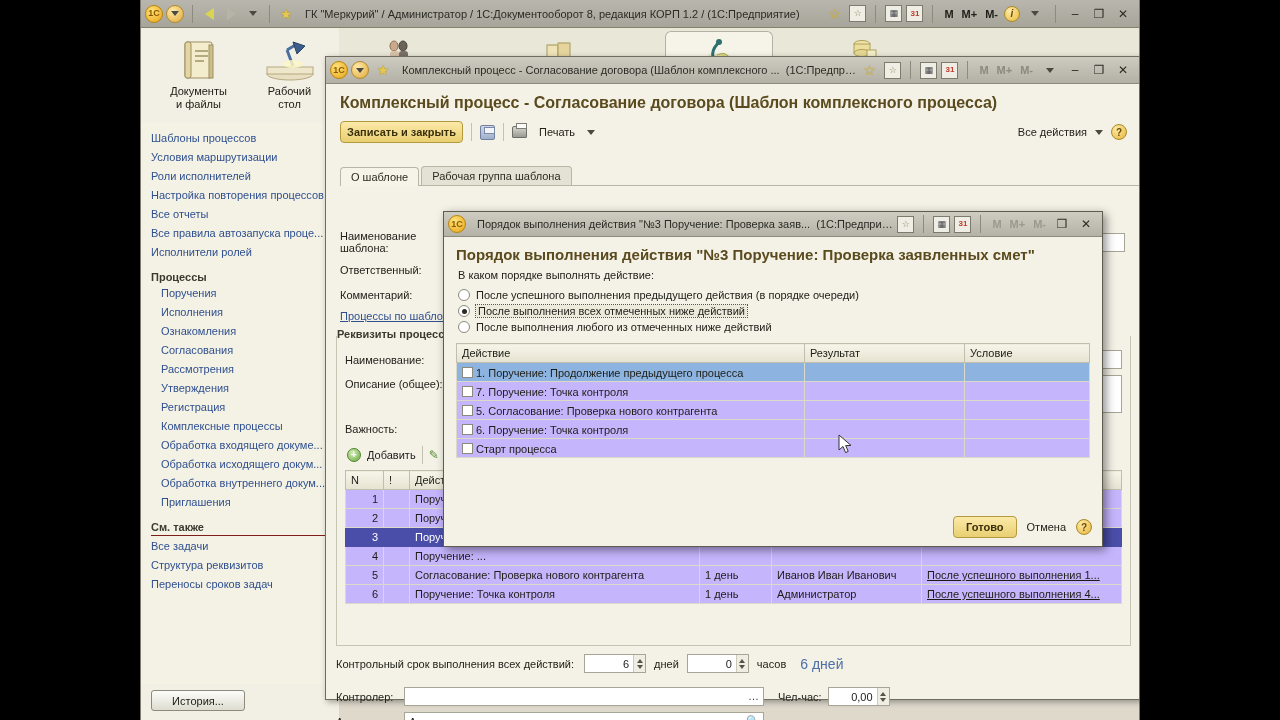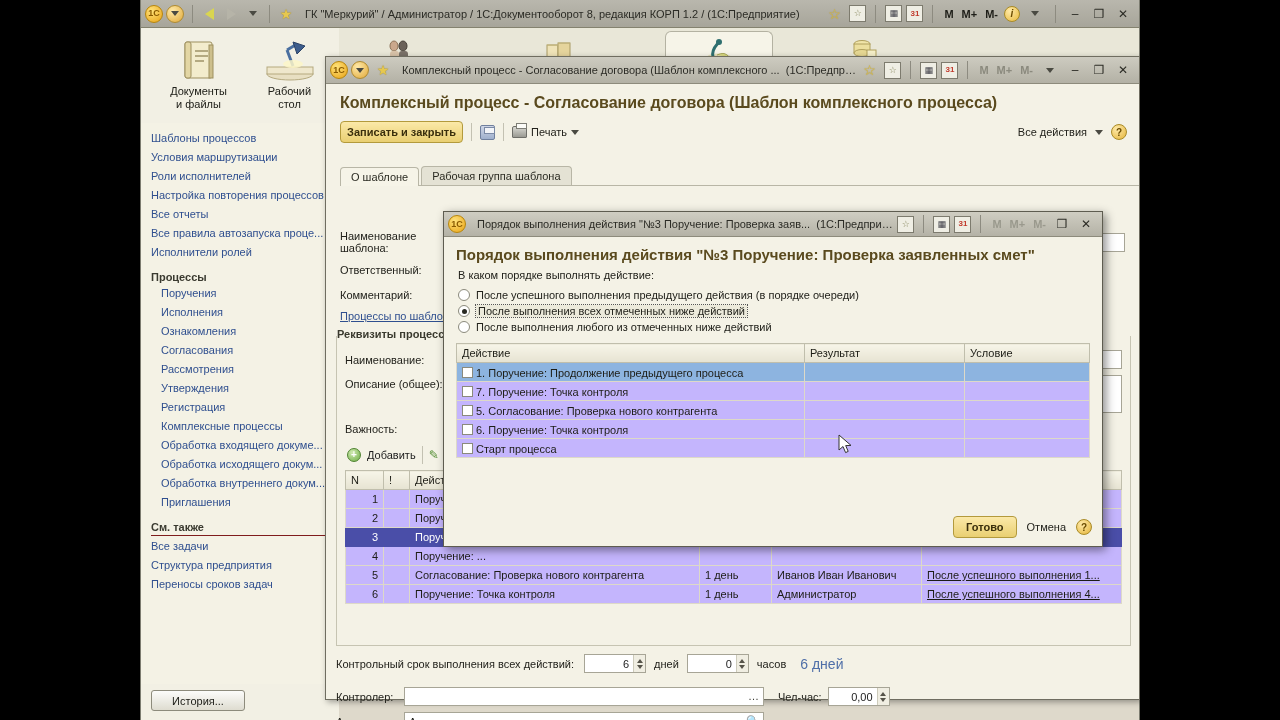--- a/index.html
+++ b/index.html
@@ -151,21 +151,21 @@
   }
   
   #cmdbar { display:flex; align-items:center; padding:0 12px 0 14px; height:28px; gap:8px;}
   #save-close-btn {
     background:linear-gradient(#fbe9a8,#e9cf72);
     border:1px solid #b39a3c; border-radius:4px;
     font-size:11px; font-weight:bold; color:#3a2f0c;
     padding:4px 6px; cursor:pointer;
   }
   .cmd-sep { width:1px; height:18px; background:#c3c1b2; }
-  .cmd-item { display:flex; align-items:center; gap:4px; font-size:11px; color:#22221c; cursor:pointer;}
+  .cmd-item { display:flex; align-items:center; gap:12px; font-size:11px; color:#22221c; cursor:pointer;}
   .disk-ico {
     width:15px;height:15px;background:linear-gradient(#cfd6e6,#9fb0cd);
     border:1px solid #70809e;border-radius:2px;position:relative;
   }
   .disk-ico:after{content:"";position:absolute;left:3px;top:1px;width:9px;height:5px;background:#f2f4f8;border:1px solid #7b8aa6;}
   .print-ico {
     width:15px;height:12px;background:linear-gradient(#d8d8d2,#9a9a92);
     border:1px solid #6e6e68;border-radius:2px 2px 1px 1px;position:relative;
   }
   .print-ico:after{content:"";position:absolute;left:3px;top:-4px;width:9px;height:4px;background:#fbfbf7;border:1px solid #7d7d75;}
@@ -434,21 +434,21 @@
       <a class="nav-link">Регистрация</a>
       <a class="nav-link">Комплексные процессы</a>
       <a class="nav-link">Обработка входящего докуме...</a>
       <a class="nav-link">Обработка исходящего докум...</a>
       <a class="nav-link">Обработка внутреннего докум...</a>
       <a class="nav-link">Приглашения</a>
     </div>
 
     <div class="nav-group with-rule">См. также</div>
     <a class="nav-link">Все задачи</a>
-    <a class="nav-link">Структура предприятия</a>
+    <a class="nav-link">Структура реквизитов</a>
     <a class="nav-link">Переносы сроков задач</a>
   </div>
 
   <div id="history-btn">История...</div>
 </div>
 
 <div id="child-window">
 
   <div class="child-titlebar">
     <div class="tb-round tb-1c">1C</div>

